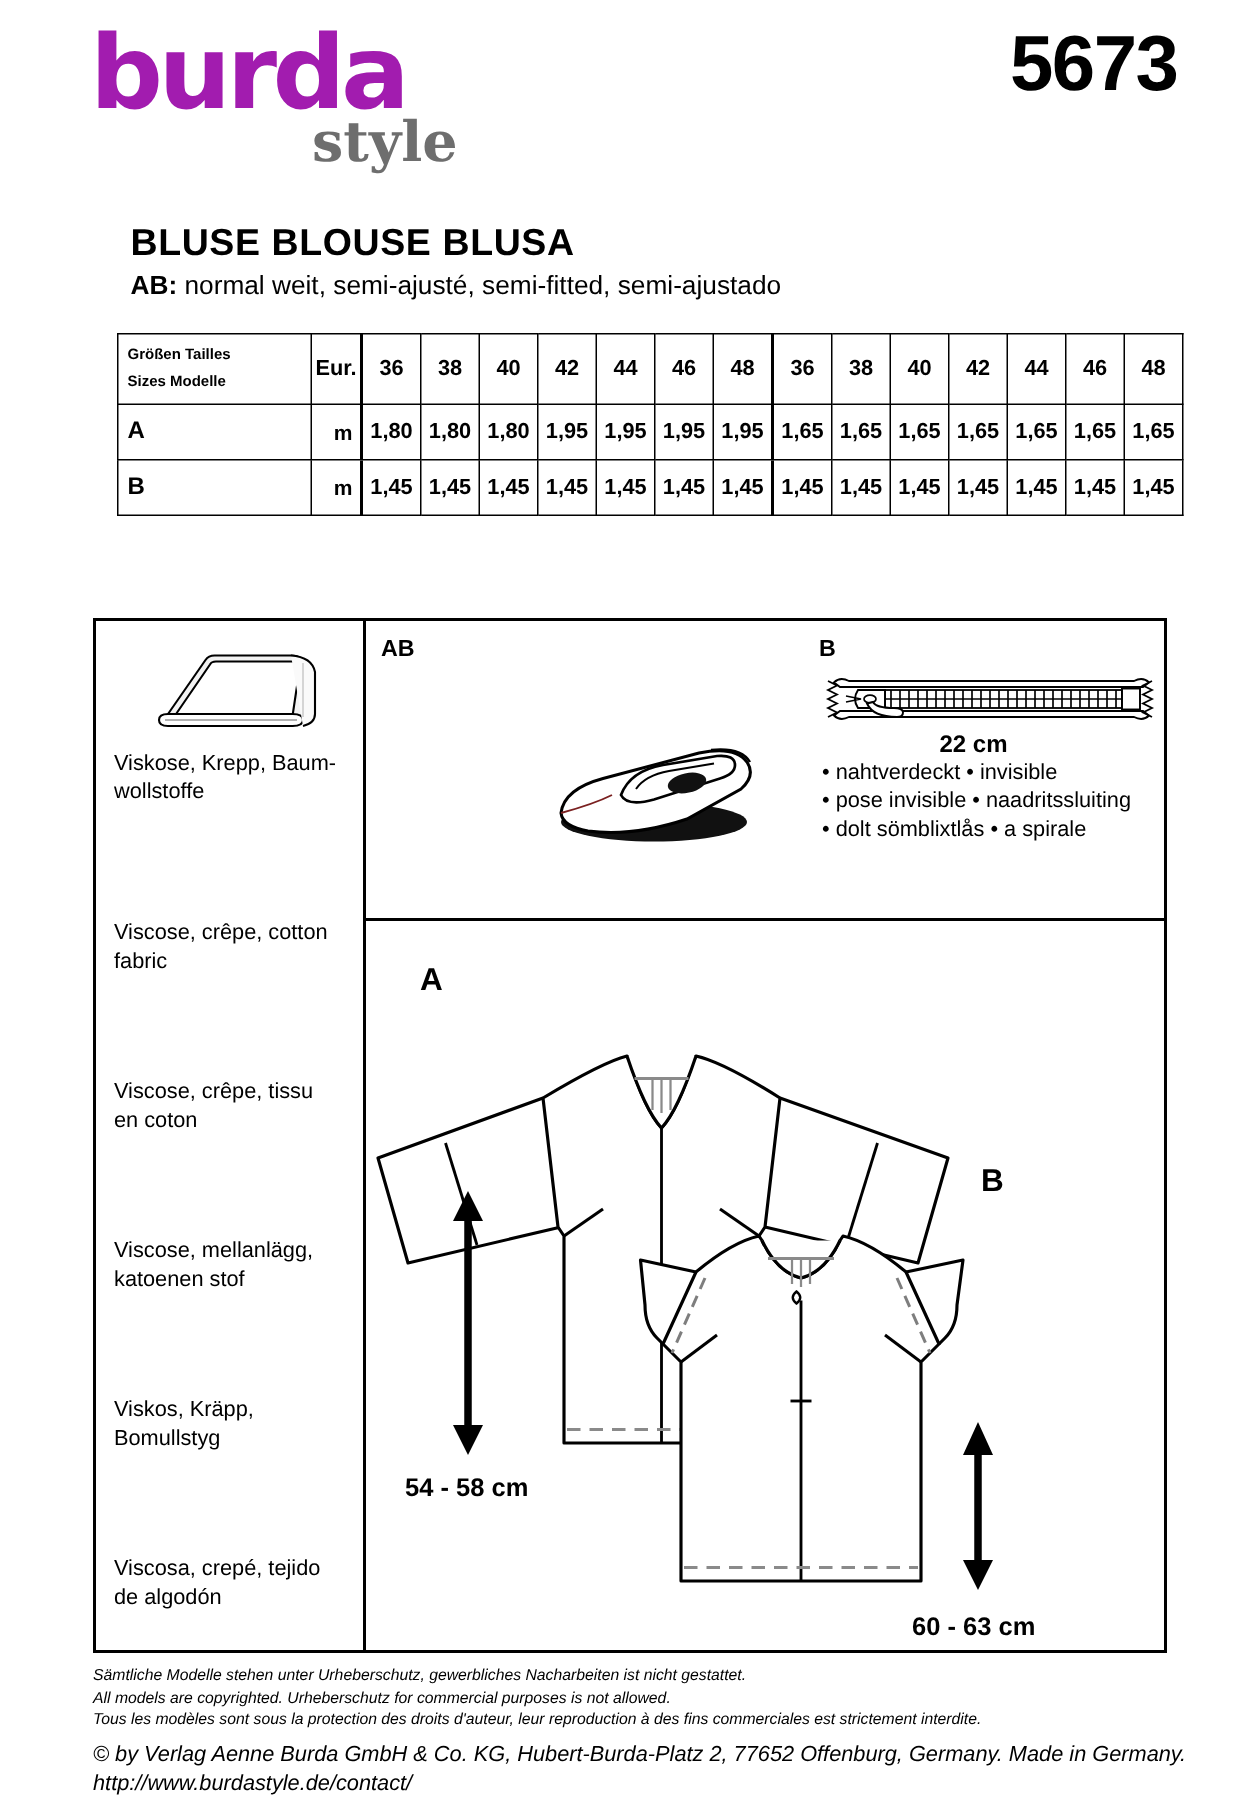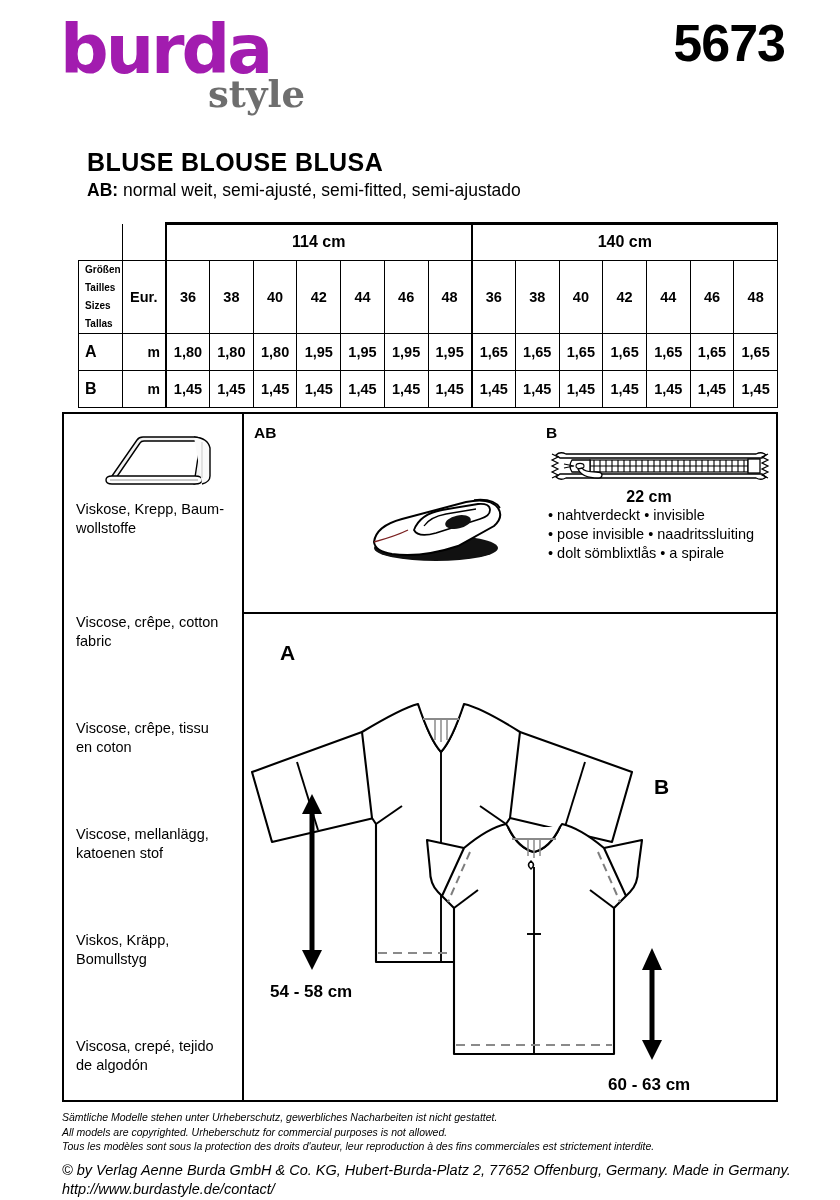--- a/index.html
+++ b/index.html
@@ -250,30 +250,24 @@
 
 <div id="title-block">
   <div id="main-title">BLUSE  BLOUSE  BLUSA</div>
   <div id="subtitle">
     <span class="views">AB:</span><span> normal weit, semi-ajusté, semi-fitted, semi-ajustado</span>
   </div>
 </div>
 
 <table id="fabric-table">
   <tbody>
-      <tr>
-    <td class="blank"></td>
-    <td class="blank"></td>
-    <td class="width-head topline grp-start" colspan="7">114 cm</td>
-    <td class="width-head topline grp-start" colspan="7">140 cm</td>
-  </tr>
   <tr>
     <td class="w-label sizes-cell">
       <div>Größen  Tailles</div>
-      <div>Sizes   Tallas</div>
+      <div>Sizes   Modelle</div>
     </td>
     <td class="w-eur">Eur.</td>
     <td class="w-size grp-start">36</td>
     <td class="w-size">38</td>
     <td class="w-size">40</td>
     <td class="w-size">42</td>
     <td class="w-size">44</td>
     <td class="w-size">46</td>
     <td class="w-size">48</td>
     <td class="w-size grp-start">36</td>

